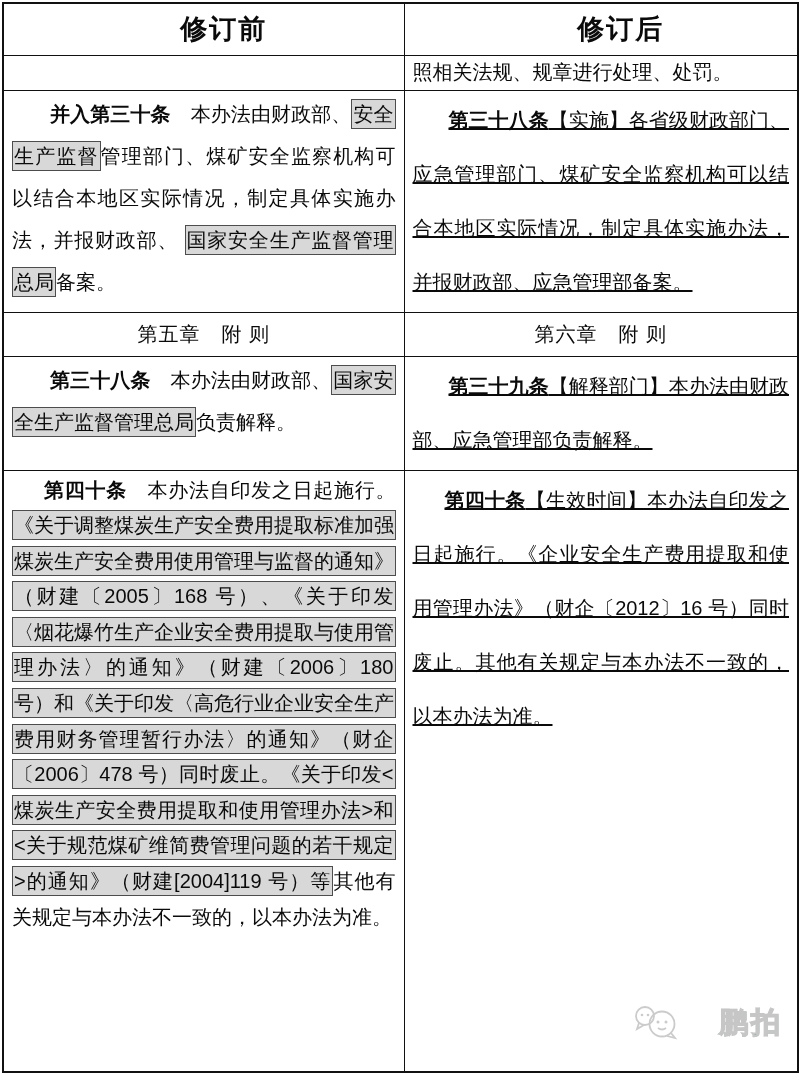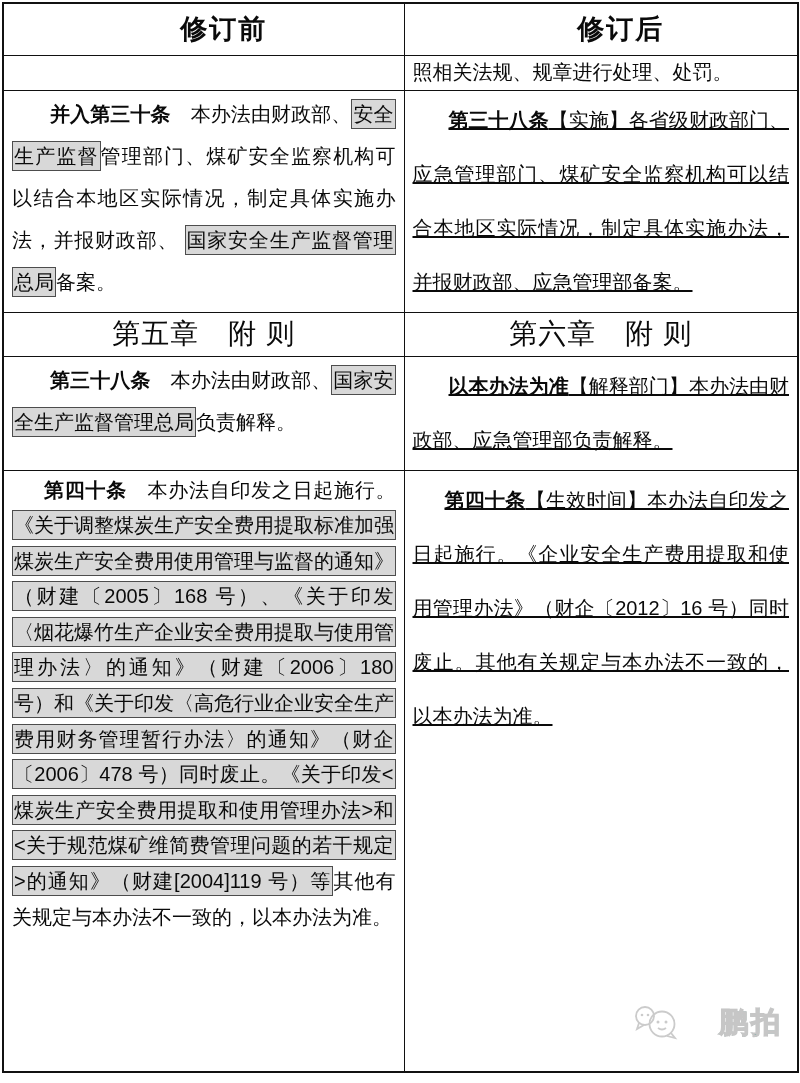--- a/index.html
+++ b/index.html
@@ -39,21 +39,21 @@
 
   td.hdr {
     font-size: 27px;
     font-weight: bold;
     text-align: center;
     vertical-align: middle;
     letter-spacing: 2px;
     padding-left: 48px;
   }
   td.chapter {
-    font-size: 28px;
+    font-size: 20px;
     text-align: center;
     vertical-align: middle;
     letter-spacing: 1px;
   }
   td.mid { vertical-align: middle; }
 
   .just  { text-align: justify; }
   .lh-a  { line-height: 2.1; }    
   .lh-b  { line-height: 2.7; text-decoration: underline; }    
   .lh-c  { line-height: 1.78; }   
@@ -116,21 +116,21 @@
     <td class="just lh-b ind18"><span class="b">第三十八条</span><span>【实施】各省级财政部门、应急管理部门、煤矿安全监察机构可以结合本地区实际情况，制定具体实施办法，并报财政部、应急管理部备案。</span></td>
   </tr>
 
   <tr class="r3">
     <td class="chapter"><span>第五章　附 则</span></td>
     <td class="chapter"><span>第六章　附 则</span></td>
   </tr>
 
   <tr class="r4">
     <td class="just lh-a ind19"><span class="b">第三十八条</span><span>　本办法由财政部、</span><span class="hl">国家安全生产监督管理总局</span><span>负责解释。</span></td>
-    <td class="just lh-b ind18"><span class="b">以本办法为准</span><span>【解释部门】本办法由财政部、应急管理部负责解释。</span></td>
+    <td class="just lh-b ind18"><span class="b">第三十九条</span><span>【解释部门】本办法由财政部、应急管理部负责解释。</span></td>
   </tr>
 
 
   <tr class="r6">
     <td class="just lh-c ind16"><span class="b">第四十条</span><span>　本办法自印发之日起施行。</span><span class="hl">《关于调整煤炭生产安全费用提取标准加强煤炭生产安全费用使用管理与监督的通知》（财建〔2005〕168 号）、《关于印发〈烟花爆竹生产企业安全费用提取与使用管理办法〉的通知》（财建〔2006〕180 号）和《关于印发〈高危行业企业安全生产费用财务管理暂行办法〉的通知》（财企〔2006〕478 号）同时废止。《关于印发&lt;煤炭生产安全费用提取和使用管理办法&gt;和&lt;关于规范煤矿维简费管理问题的若干规定&gt;的通知》（财建[2004]119 号）等</span><span>其他有关规定与本办法不一致的，以本办法为准。</span></td>
     <td class="just lh-b ind16 rel">
       <span><span class="b">第四十条</span><span>【生效时间】本办法自印发之日起施行。《企业安全生产费用提取和使用管理办法》（财企〔2012〕16 号）同时废止。其他有关规定与本办法不一致的，以本办法为准。</span></span>
       <span class="watermark">
         <svg width="50" height="40" viewBox="0 0 50 40">
           <g fill="none" stroke="#cbcbcb" stroke-width="1.8">

